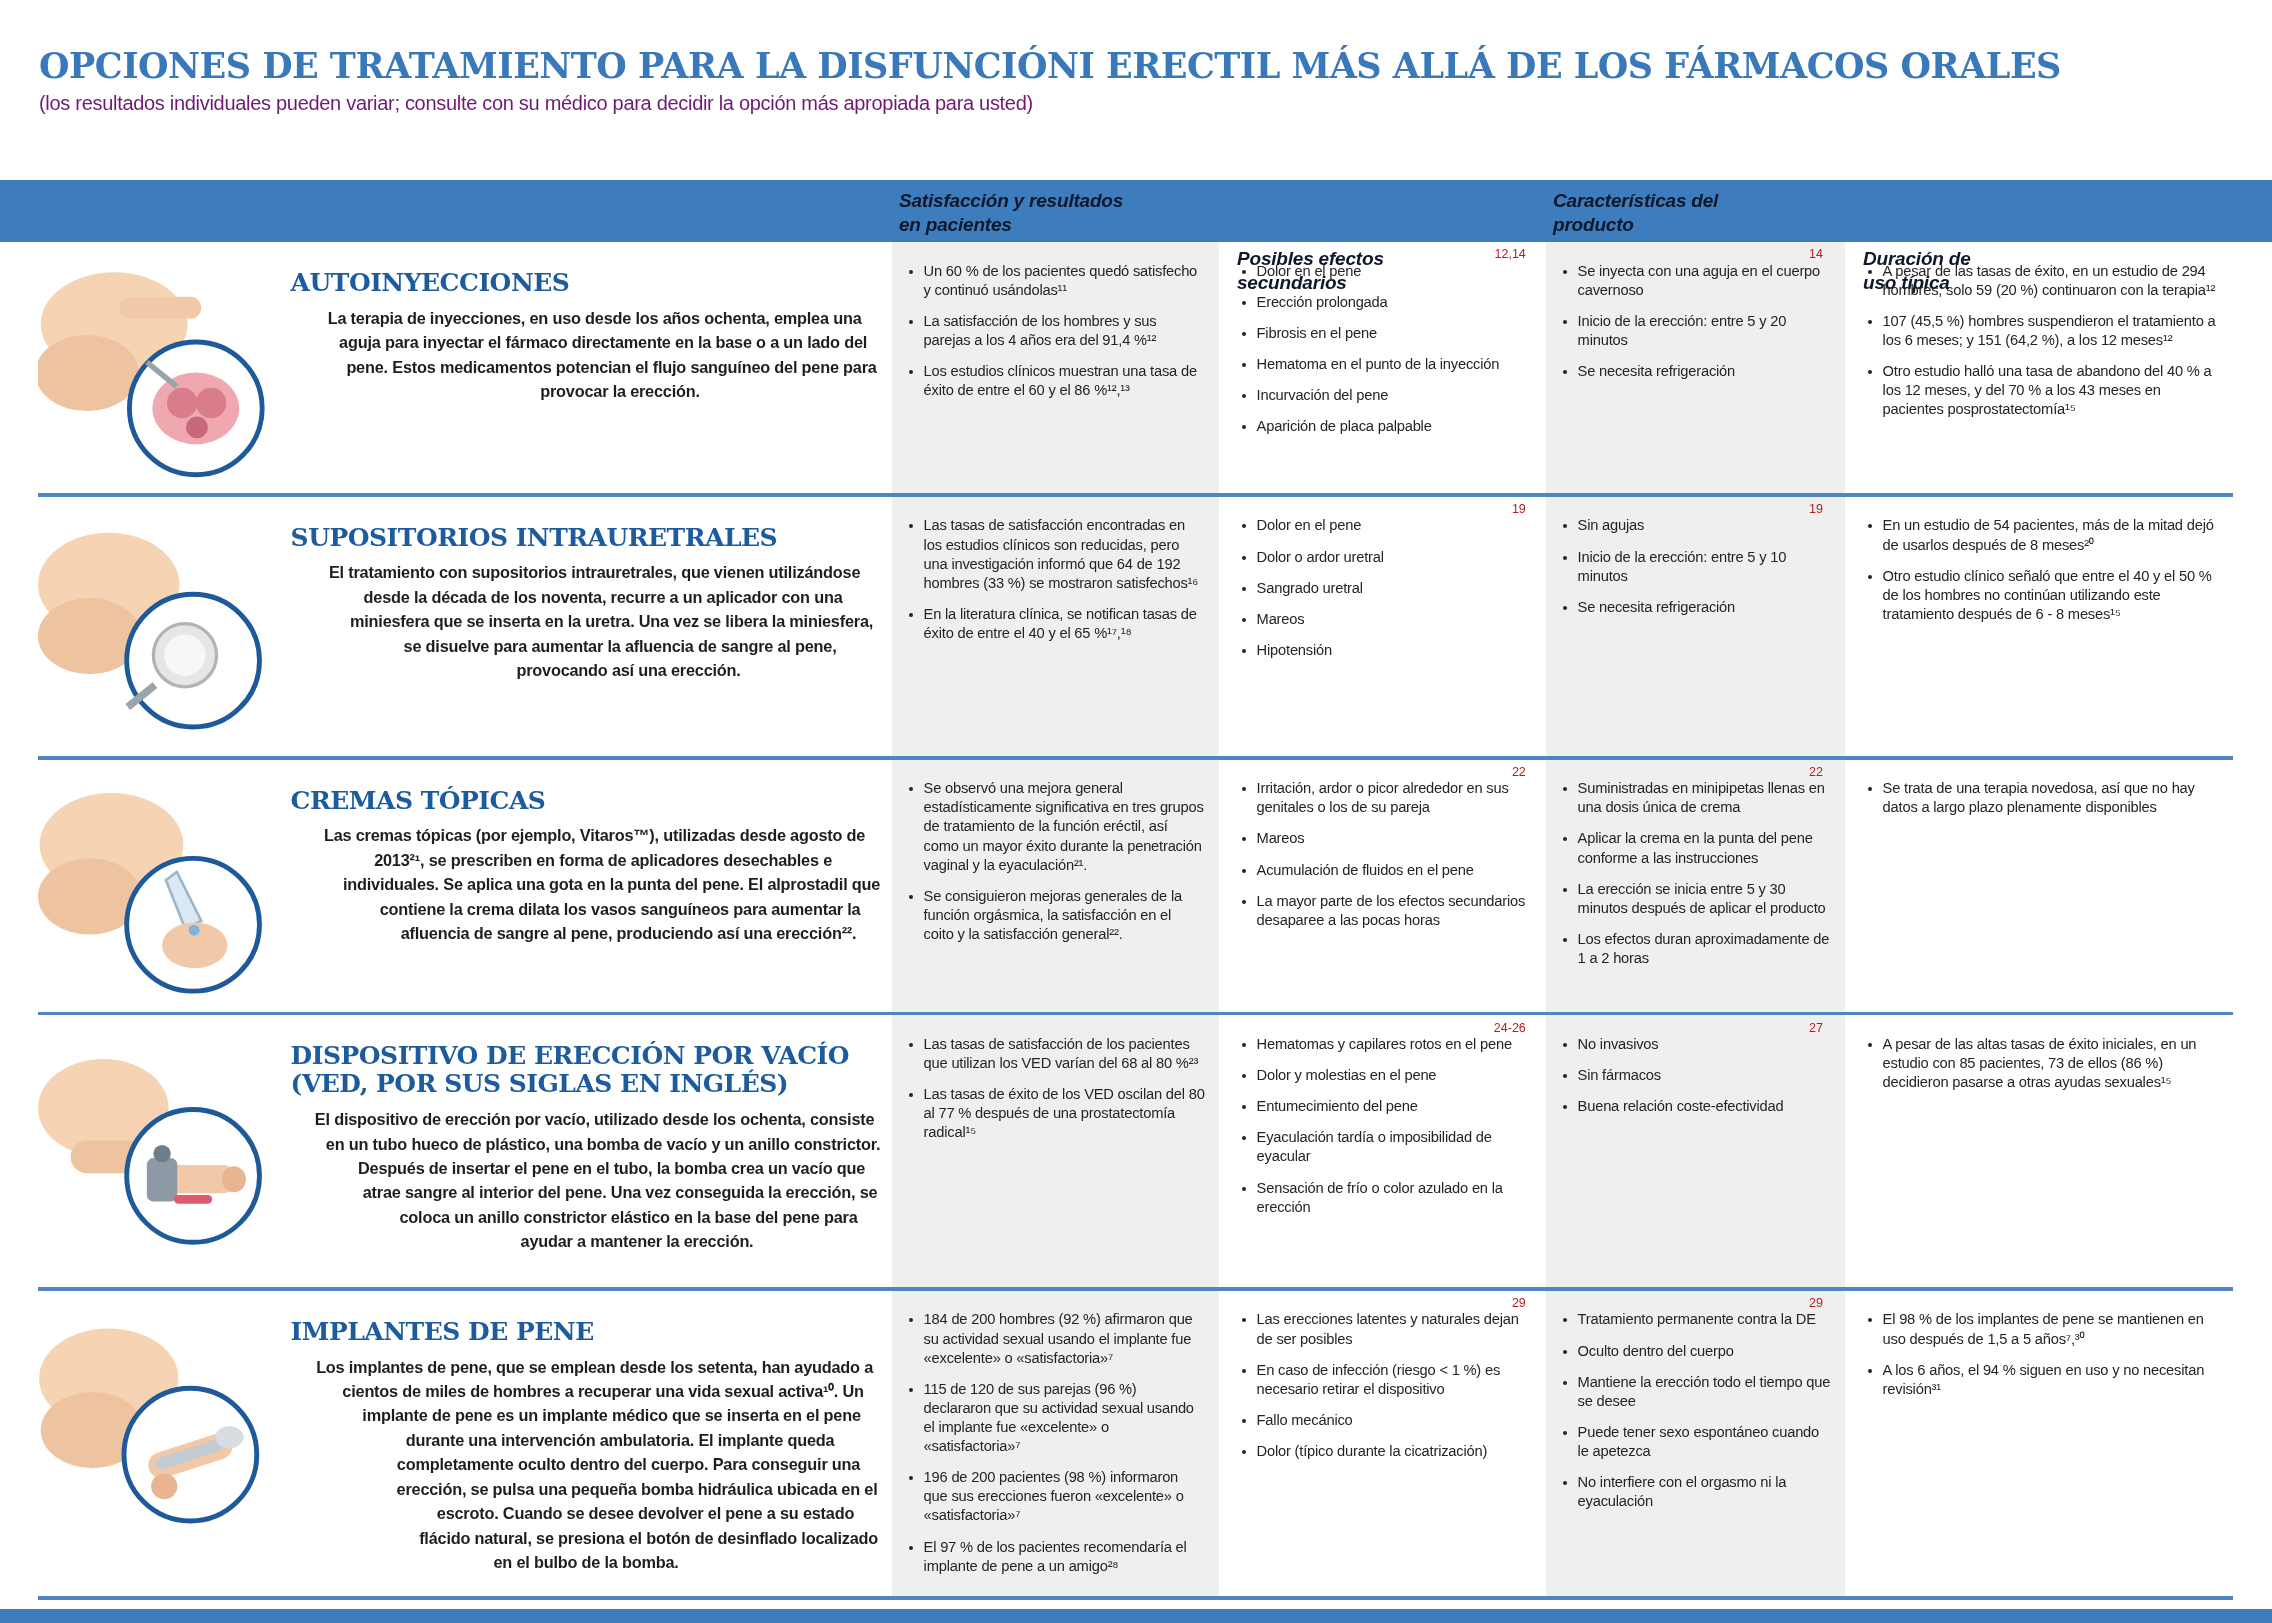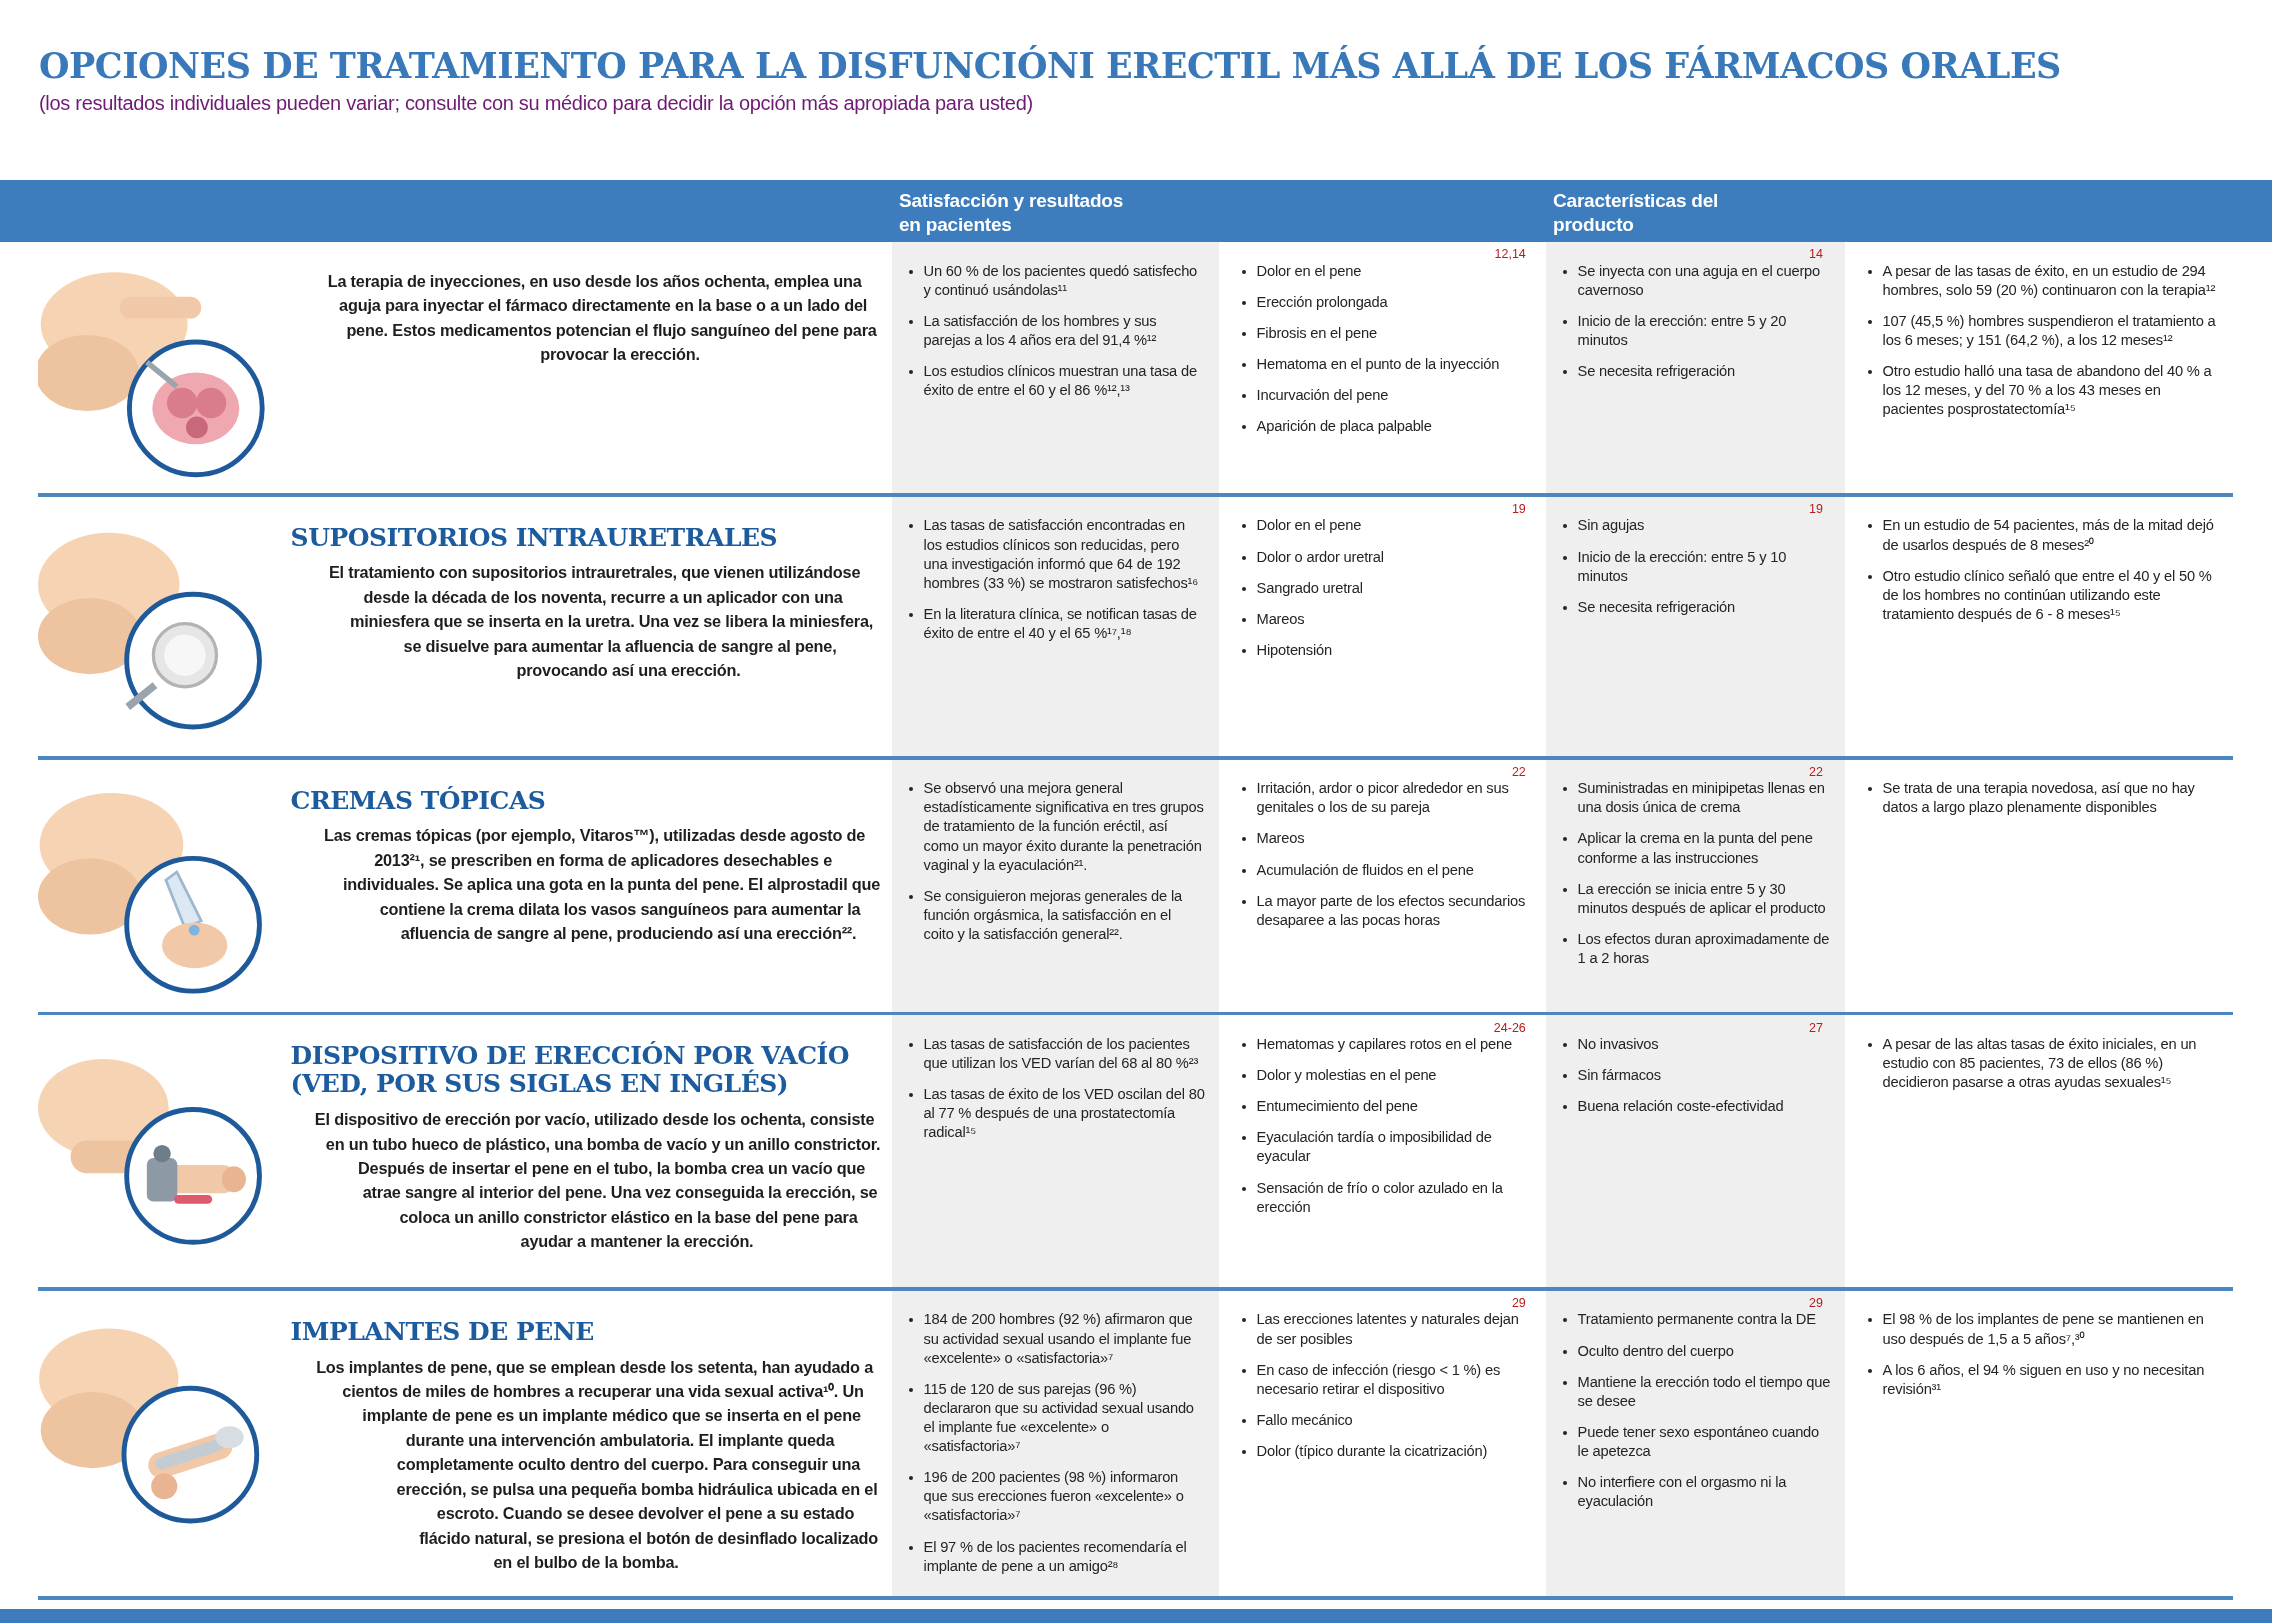--- a/index.html
+++ b/index.html
@@ -22,22 +22,22 @@
   .grid-cols{
     display:grid;
     grid-template-columns:38px 245px 604px 338px 316px 310px 381px;
   }
   
   .header-band{
     position:absolute;left:0;top:180px;width:2273px;height:62px;
     background:#3e7dbd;
   }
   .header-band .hcell{
-    color:#ffffff;font-weight:bold;font-size:19px;line-height:1.3;
-    white-space:pre-line;padding:8.7px 5.4px 0 12px;letter-spacing:-0.2px;
+    color:#0f172a;font-weight:bold;font-size:19px;line-height:1.3;
+    white-space:pre-line;padding:8.7px 5.4px 0 12px;letter-spacing:-0.2px;font-style:italic;
   }
   .c4{grid-column:4;} .c5{grid-column:5;} .c6{grid-column:6;} .c7{grid-column:7;}
   
   .rows{position:absolute;left:0;top:242px;width:2273px;}
   .row{position:relative;}
   .row .cell{position:relative;}
   .row .data{
     padding:12px 14px 8.7px 12px;
   }
   .row .gray{
@@ -112,20 +112,21 @@
         <rect x="150" y="60" width="150" height="40" rx="20" fill="#f2c9a8"></rect>
         <circle cx="290" cy="265" r="122" fill="#ffffff" stroke="#1e5a9a" stroke-width="9"></circle>
         <ellipse cx="290" cy="265" rx="80" ry="66" fill="#f0a8b0"></ellipse>
         <circle cx="265" cy="255" r="28" fill="#d97c8c"></circle>
         <circle cx="318" cy="255" r="28" fill="#d97c8c"></circle>
         <circle cx="292" cy="300" r="20" fill="#c9677b"></circle>
         <line x1="200" y1="180" x2="255" y2="225" stroke="#9aa4ad" stroke-width="10"></line>
       </svg>
     </div>
     <div class="cell desc-cell">
+      <h2 class="treat-name">AUTOINYECCIONES</h2>
       <p class="desc">La terapia de inyecciones, en uso desde los años ochenta, emplea una aguja para inyectar el fármaco directamente en la base o a un lado del pene. Estos medicamentos potencian el flujo sanguíneo del pene para provocar la erección.</p>
     </div>
     <div class="cell data gray">
       <span class="ref"></span>
       <ul>
           <li>Un 60 % de los pacientes quedó satisfecho y continuó usándolas¹¹</li>
           <li>La satisfacción de los hombres y sus parejas a los 4 años era del 91,4 %¹²</li>
           <li>Los estudios clínicos muestran una tasa de éxito de entre el 60 y el 86 %¹²,¹³</li>
         </ul>
     </div>

